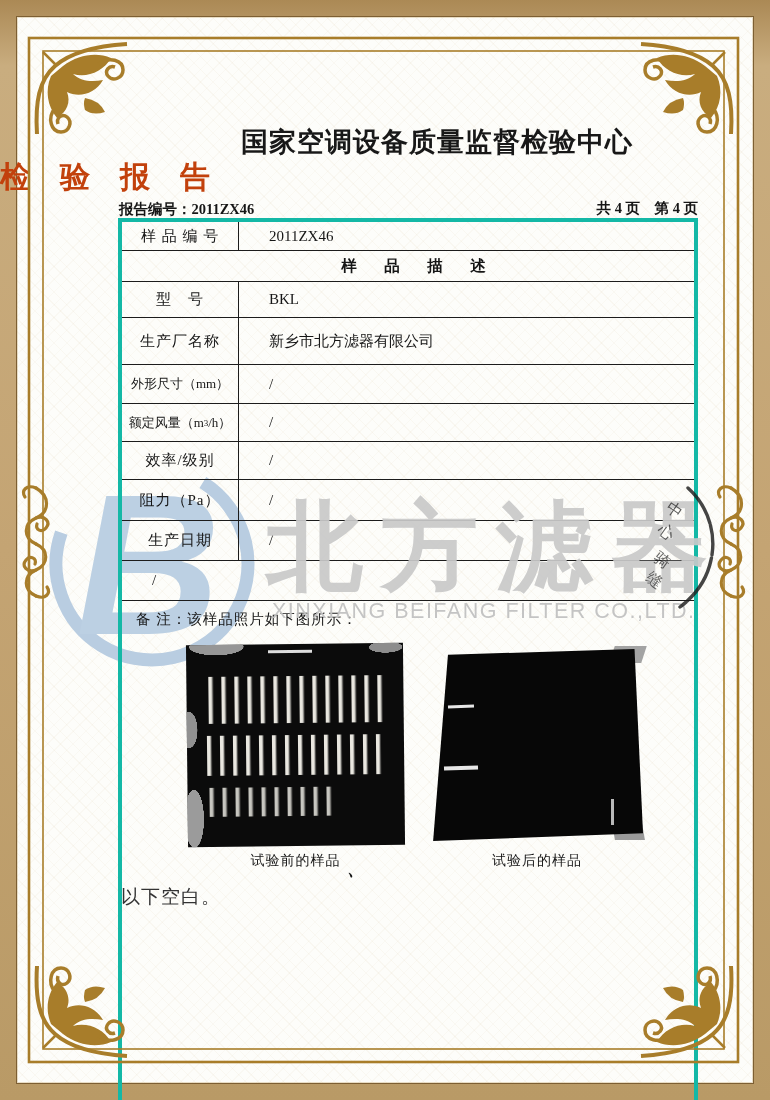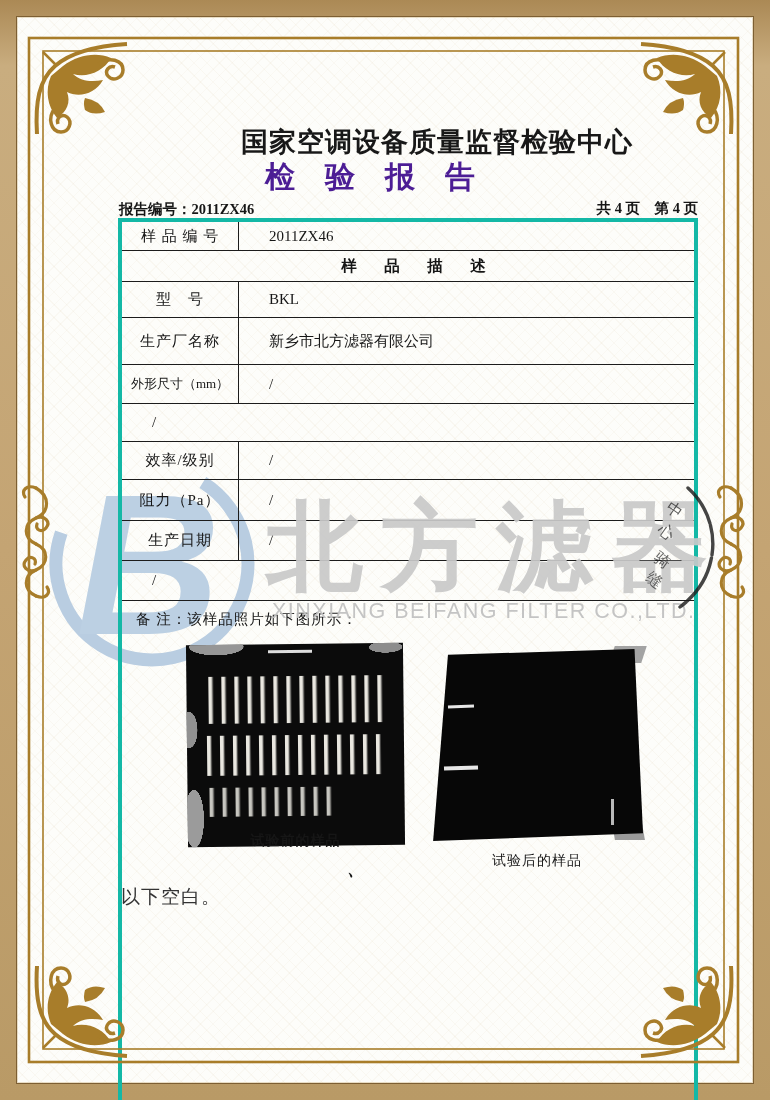--- a/index.html
+++ b/index.html
@@ -21,23 +21,23 @@
       repeating-linear-gradient(-45deg,rgba(178,140,70,.04) 0 1px,transparent 1px 9px);
   }
   .layer{position:absolute;inset:0;}
   
   .org-name{
     position:absolute;left:104px;right:0;top:124px;text-align:center;
     font-family:"Liberation Sans","DejaVu Sans",sans-serif;
     font-size:27px;font-weight:700;letter-spacing:1px;color:#181818;z-index:2;
   }
   .report-title{
-    position:absolute;left:0;right:30px;top:157px;text-align:center;
-    font-family:"Liberation Sans","DejaVu Sans",sans-serif;
-    font-size:30px;font-weight:700;color:#4c1d95;z-index:2;
+    position:absolute;left:0;right:30px;top:157px;text-align:left;
+    font-family:"Liberation Sans","DejaVu Sans",sans-serif;
+    font-size:30px;font-weight:700;color:#c2410c;z-index:2;
   }
   .report-no{position:absolute;left:119px;top:200px;font-size:14.5px;font-weight:600;z-index:2;}
   .page-info{position:absolute;right:72px;top:199px;font-size:14.5px;font-weight:700;z-index:2;}
   
   .sample-table{
     position:absolute;left:118px;top:218px;width:580px;height:952px;
     border:4px solid #14b8a6;box-sizing:border-box;display:flex;flex-direction:column;z-index:2;
     background:transparent;
   }
   .trow{display:flex;border-bottom:1px solid #1c1c1c;box-sizing:border-box;flex:0 0 auto;}
@@ -89,21 +89,21 @@
     background:#070707;clip-path:polygon(8% 3%,96% 0,100% 96%,1% 100%);
   }
   .dash{position:absolute;background:#e6e6e6;}
   .dash1{left:8%;top:29%;width:26px;height:3px;transform:rotate(-2deg);}
   .dash2{left:6%;top:61%;width:34px;height:4px;transform:rotate(-2deg);}
   .dash3{left:85%;top:78%;width:3px;height:26px;opacity:.8;}
   .p2-patch{position:absolute;z-index:4;background:#a3a3a3;}
   .p2-tr{left:612px;top:646px;width:32px;height:17px;transform:skewX(-18deg);}
   .p2-br{left:613px;top:818px;width:30px;height:22px;transform:skewX(10deg);background:#9a9a9a;}
   .caption{position:absolute;z-index:4;font-size:14px;letter-spacing:1px;text-align:center;}
-  .caption-before{left:187px;width:217px;top:832px;font-weight:bold;}
+  .caption-before{left:187px;width:217px;top:852px;}
   .caption-after{left:431px;width:212px;top:852px;}
   .pen-mark{position:absolute;left:348px;top:858px;z-index:4;font-size:18px;font-weight:700;transform:rotate(12deg);}
   .blank-note{position:absolute;left:121px;top:884px;z-index:4;font-size:19px;letter-spacing:1px;color:#333;}
   
   .stamp{position:absolute;left:620px;top:448px;z-index:5;}
   .border-svg{position:absolute;left:0;top:0;z-index:6;pointer-events:none;}
 </style>
 </head>
 <body>
 
@@ -137,20 +137,25 @@
     </div>
     <div class="trow" style="height:47px">
       <div class="tlabel">生产厂名称</div>
       <div class="tvalue">新乡市北方滤器有限公司</div>
     </div>
     <div class="trow" style="height:39px">
       <div class="tlabel small">外形尺寸（mm）</div>
       <div class="tvalue">/</div>
     </div>
     <div class="trow" style="height:38px">
+      <div class="tlabel small">
+          <span>额定风量（m</span>
+          <sup>3</sup>
+          <span>/h）</span>
+        </div>
       <div class="tvalue">/</div>
     </div>
     <div class="trow" style="height:38px">
       <div class="tlabel">效率/级别</div>
       <div class="tvalue">/</div>
     </div>
     <div class="trow" style="height:41px">
       <div class="tlabel">阻力（Pa）</div>
       <div class="tvalue">/</div>
     </div>

